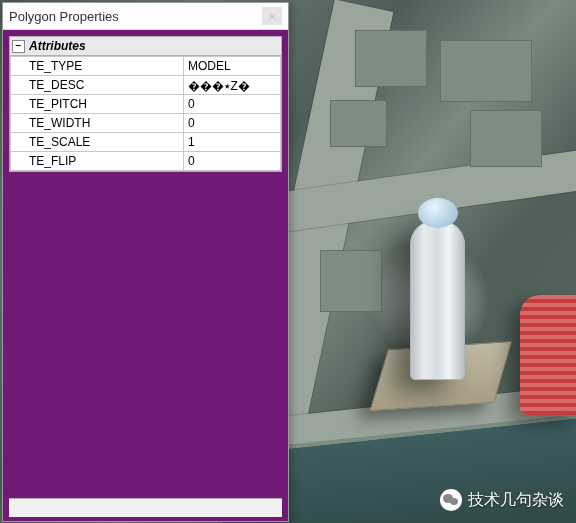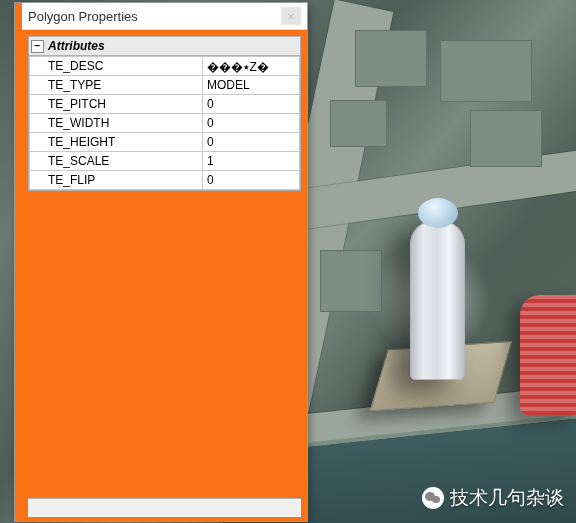--- a/index.html
+++ b/index.html
@@ -82,30 +82,29 @@
     top: 430px;
     width: 420px;
     height: 110px;
     background: linear-gradient(180deg, #3e5d5f 0%, #2e4748 100%);
     border-top: 4px solid #7c8d82;
     transform: rotate(-6deg);
   }
   
   .panel {
     position: absolute;
-    left: 14px;
+    left: 2px;
     top: 2px;
     width: 285px;
     height: 518px;
-    background: #f97316;
+    background: #701a75;
     border: 1px solid #9a9a9a;
     box-shadow: 2px 2px 8px rgba(0,0,0,0.3);
     display: flex;
     flex-direction: column;
-    padding-left: 7px;
   }
   .panel-header {
     height: 26px;
     background: #ffffff;
     display: flex;
     align-items: center;
     padding: 0 6px;
     font-size: 13px;
     color: #333;
     border-bottom: 1px solid #d8d8d8;
@@ -182,21 +181,21 @@
     margin: 0 6px 4px 6px;
   }
   
   .watermark {
     position: absolute;
     right: 12px;
     bottom: 12px;
     display: flex;
     align-items: center;
     color: #fff;
-    font-size: 19px;
+    font-size: 16px;
     text-shadow: 0 1px 2px rgba(0,0,0,0.6);
   }
   .wechat-icon {
     width: 22px;
     height: 22px;
     border-radius: 50%;
     background: #fff;
     margin-right: 6px;
     position: relative;
   }
@@ -234,37 +233,33 @@
   </div>
   <div class="panel-body">
     <div class="group-box">
       <div class="group-header">
         <span class="expander">−</span>
         <span>Attributes</span>
       </div>
       <table class="attrs">
         <tbody id="attr-rows">
             <tr>
+              <td class="key">TE_TYPE</td>
+              <td>MODEL</td>
+            </tr>
+            <tr>
               <td class="key">TE_DESC</td>
               <td>���٭Z�</td>
             </tr>
             <tr>
-              <td class="key">TE_TYPE</td>
-              <td>MODEL</td>
-            </tr>
-            <tr>
               <td class="key">TE_PITCH</td>
               <td>0</td>
             </tr>
             <tr>
               <td class="key">TE_WIDTH</td>
-              <td>0</td>
-            </tr>
-            <tr>
-              <td class="key">TE_HEIGHT</td>
               <td>0</td>
             </tr>
             <tr>
               <td class="key">TE_SCALE</td>
               <td>1</td>
             </tr>
             <tr>
               <td class="key">TE_FLIP</td>
               <td>0</td>
             </tr>

